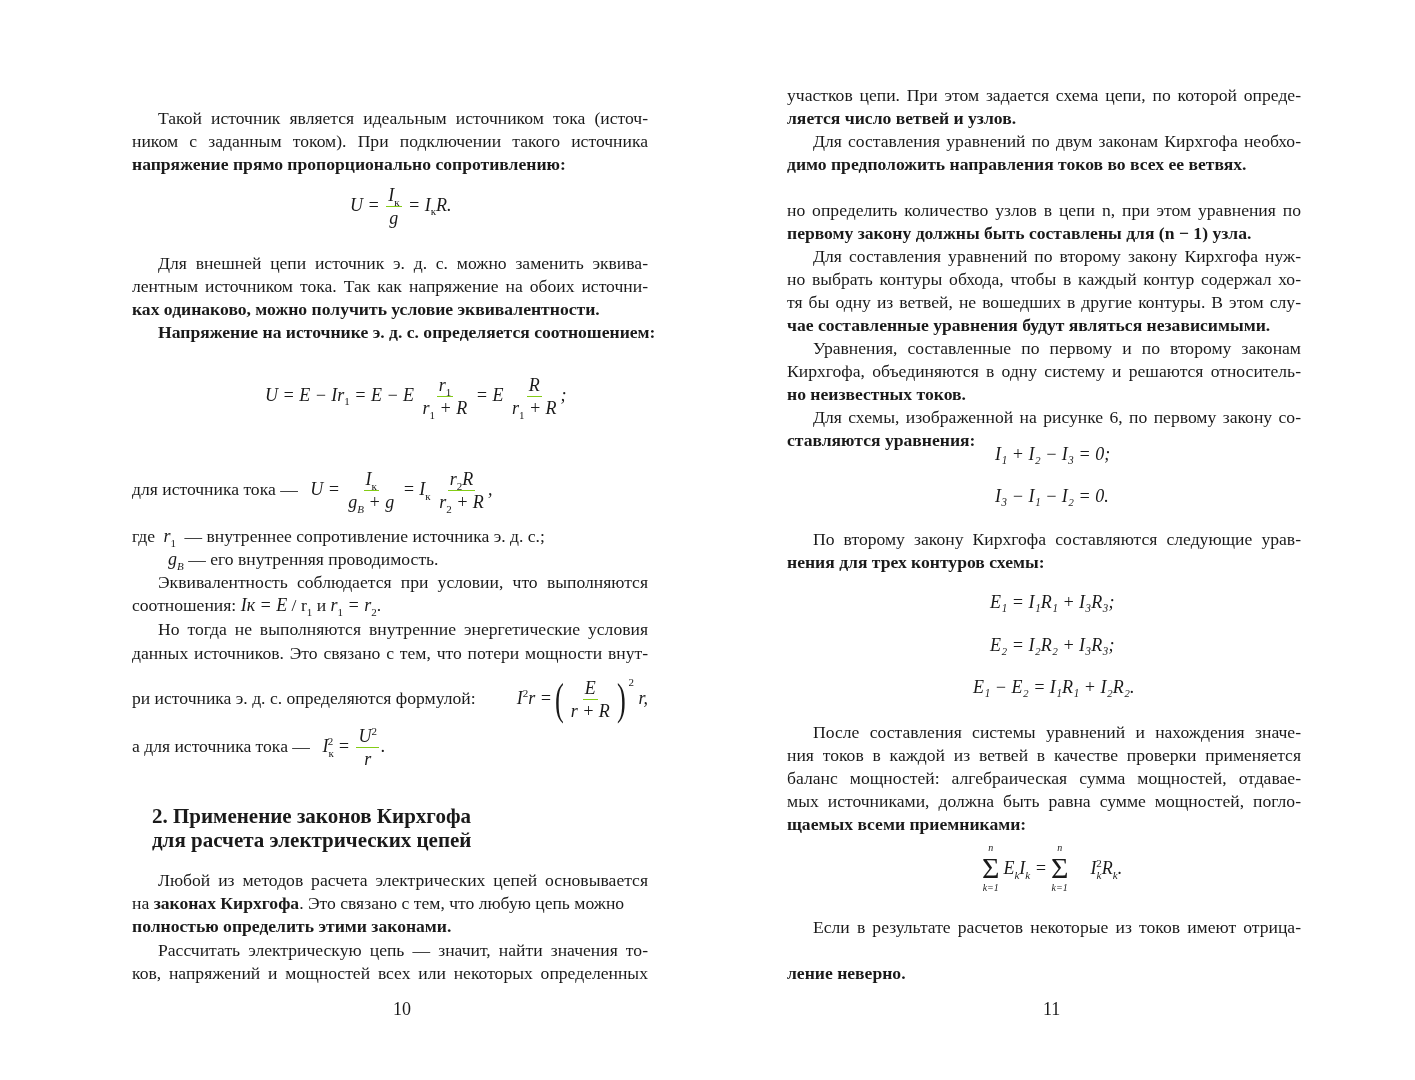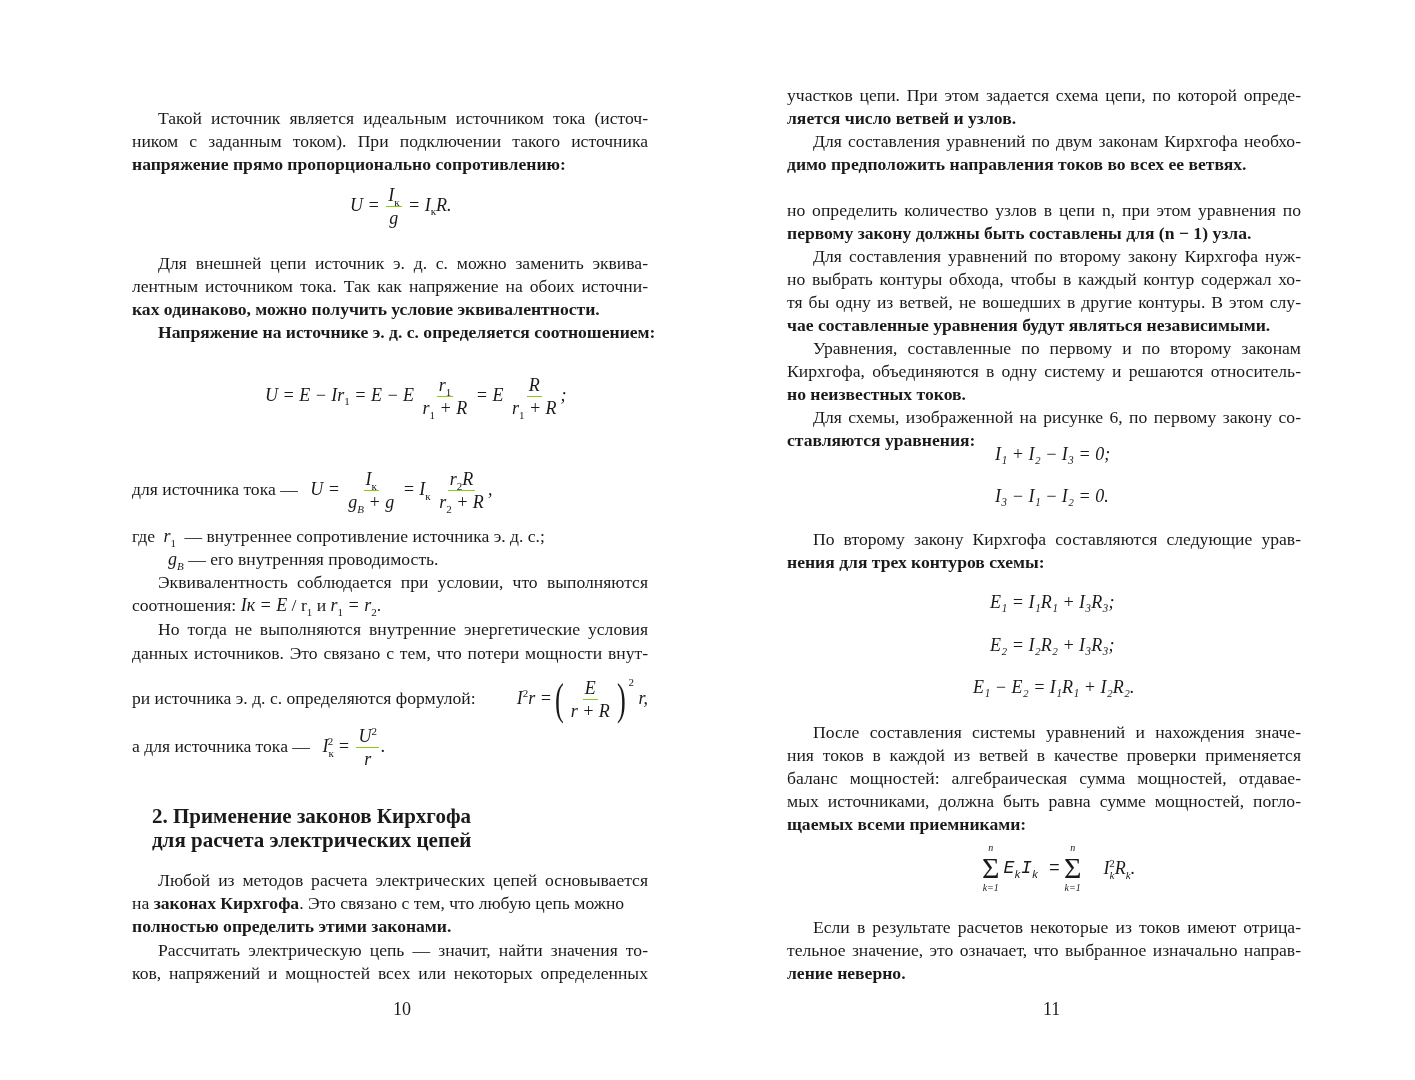--- a/index.html
+++ b/index.html
@@ -169,27 +169,26 @@
   <div class="line" style="top:755px">баланс мощностей: алгебраическая сумма мощностей, отдавае-</div>
   <div class="line" style="top:778px">мых источниками, должна быть равна сумме мощностей, погло-</div>
   <div class="line last" style="top:801px">щаемых всеми приемниками:</div>
 
   <div class="formula math" style="left:275px; top:830px; display:flex; align-items:center;">
     <span class="sum">
         <span class="lim">n</span>
         <span class="sig">Σ</span>
         <span class="lim">k=1</span>
       </span>
-    <span style="margin:0 4px;font-family:Liberation Mono, monospace;">E<sub>k</sub>I<sub>k</sub> =</span>
+    <span style="margin:0 4px;">E<sub>k</sub>I<sub>k</sub> =</span>
     <span class="sum">
         <span class="lim">n</span>
         <span class="sig">Σ</span>
         <span class="lim">k=1</span>
       </span>
     <span style="margin-left:22px;">I<sub>k</sub><sup class="upright" style="margin-left:-5px;">2</sup>R<sub>k</sub>.</span>
   </div>
 
   <div class="line ind" style="top:904px">Если в результате расчетов некоторые из токов имеют отрица-</div>
-  <div class="line" style="top:927px">тельное значение, это означает, что выбранное изначально направ-</div>
   <div class="line last" style="top:950px">ление неверно.</div>
 
   <div class="pagenum" style="left:336px; top:987px;">11</div>
 </div>
 
 </body></html>

